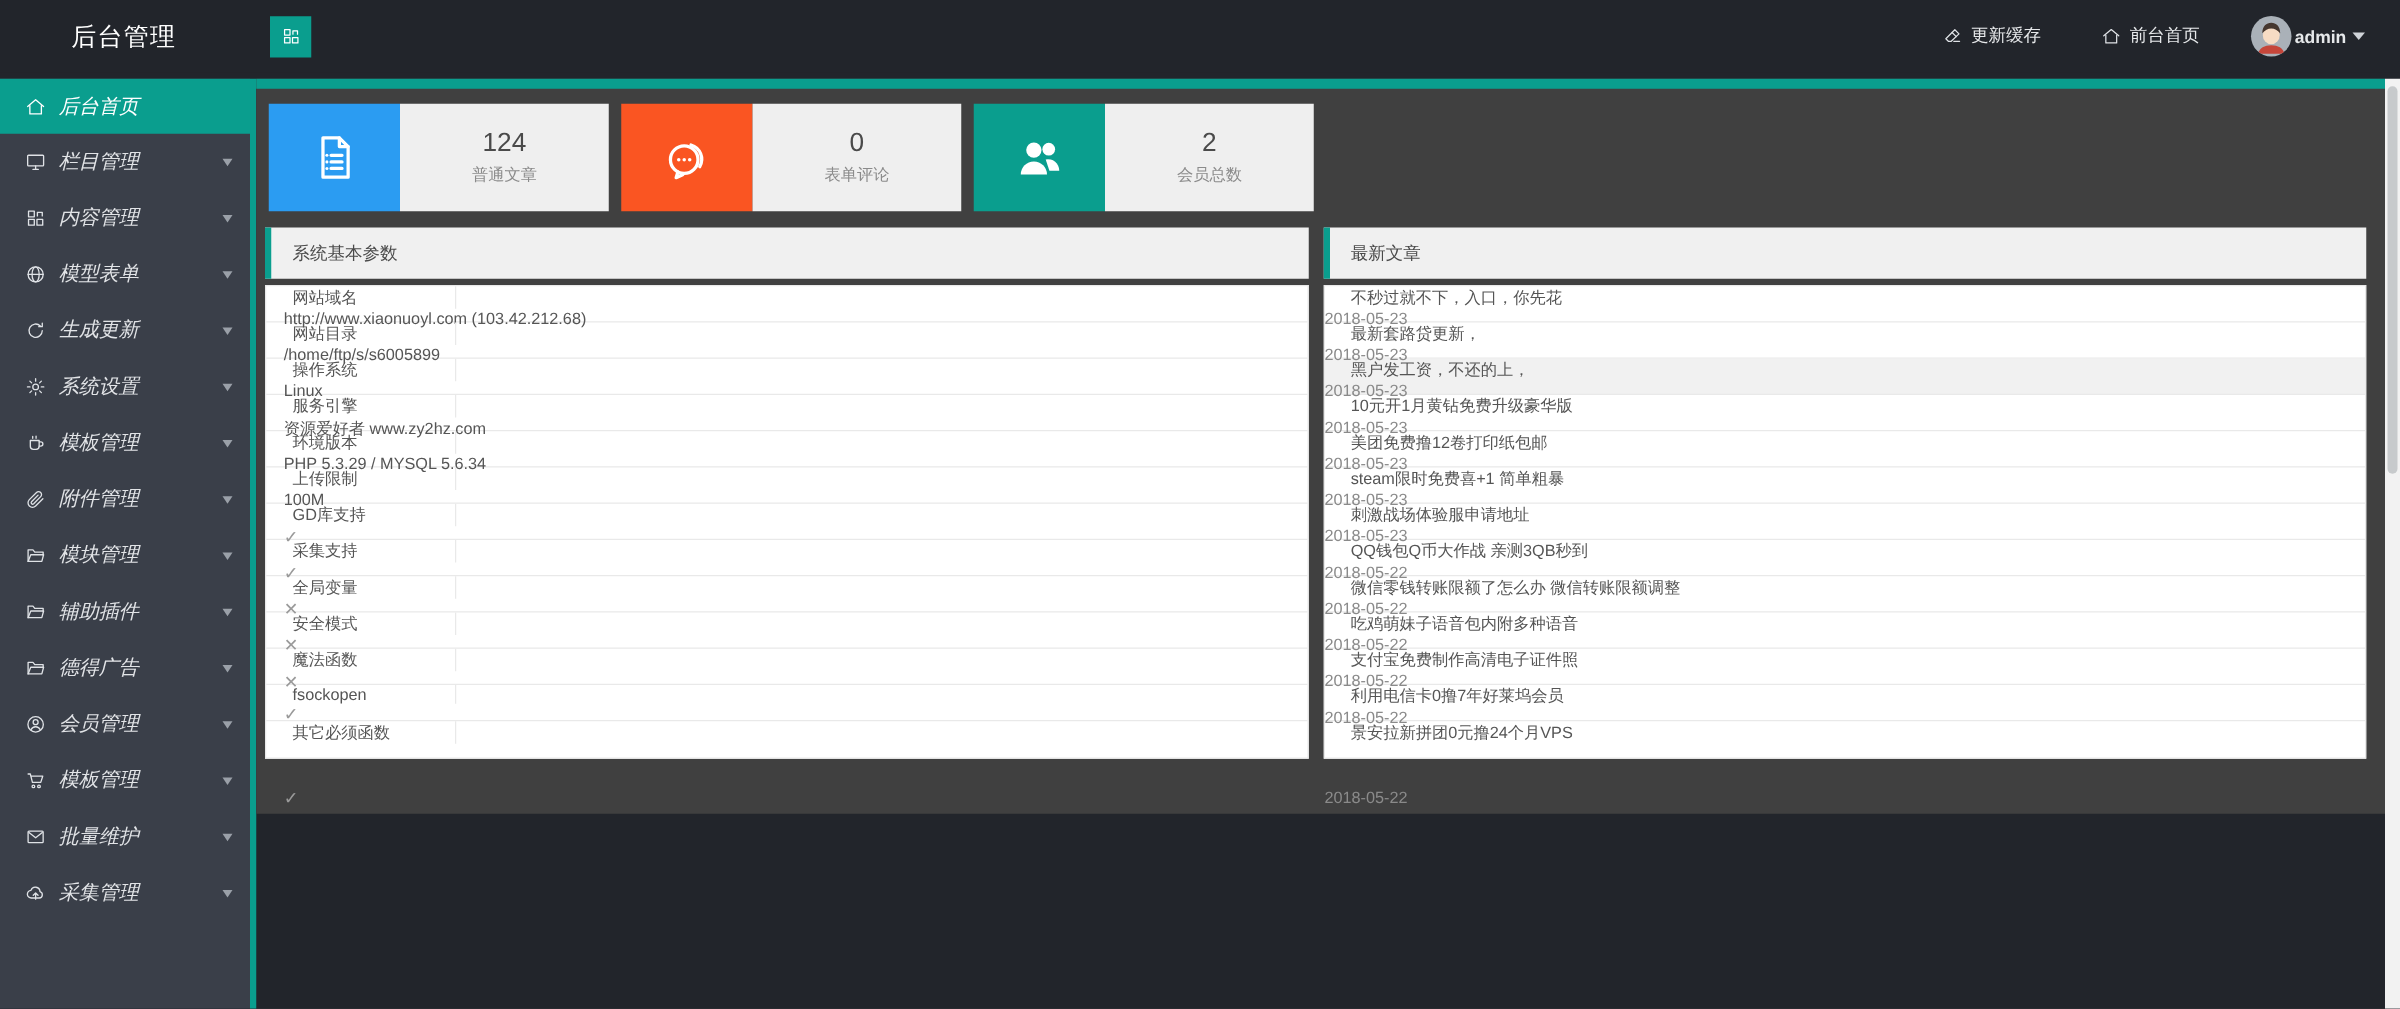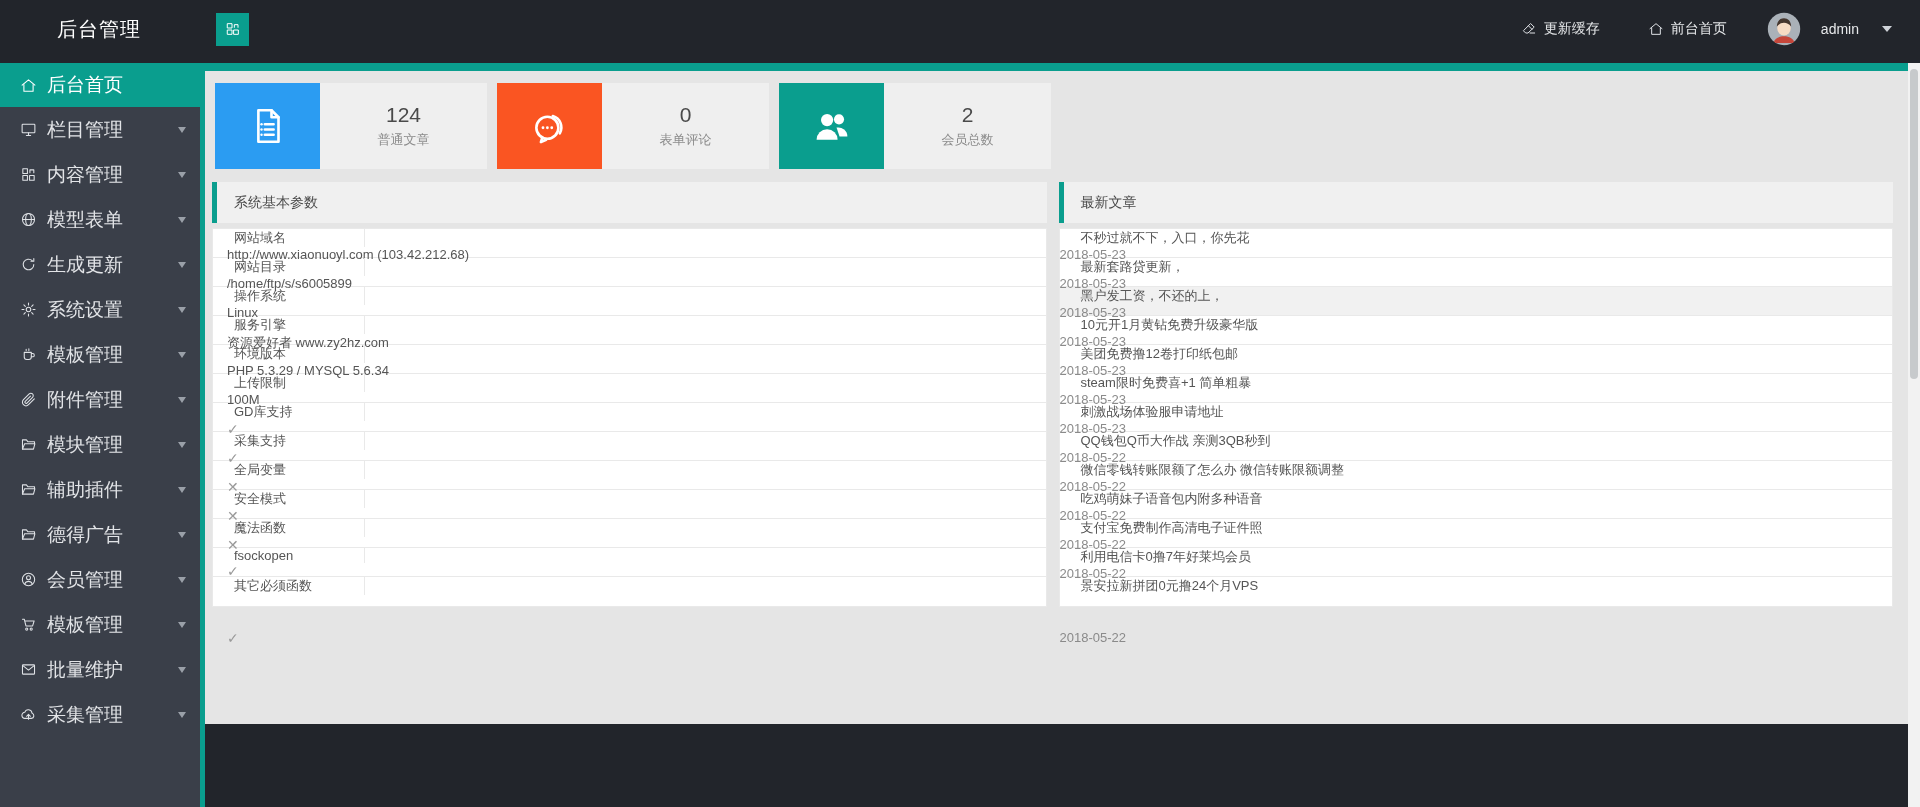--- a/index.html
+++ b/index.html
@@ -17,37 +17,37 @@
   svg{display:block;}
 
   
   #header{position:absolute;top:0;left:0;right:0;height:58px;background:var(--header-bg);display:flex;align-items:center;}
   .brand{color:#ffffff;font-size:20px;padding-left:57px;width:216px;letter-spacing:1px;flex:none;}
   .toggle{width:33px;height:33px;border:none;background:var(--teal);color:#fff;display:flex;align-items:center;justify-content:center;cursor:pointer;flex:none;}
   .toggle-g{width:16px;height:16px;display:block;}
   .header-right{margin-left:auto;display:flex;align-items:center;color:#e6e8ea;font-size:14px;padding-right:28px;}
   .h-action{display:flex;align-items:center;gap:7px;margin-left:48px;cursor:pointer;}
   .h-icon{width:16px;height:16px;display:block;color:#dfe2e6;}
-  .h-user{display:flex;align-items:center;gap:20px;margin-left:40px;cursor:pointer;}
+  .h-user{display:flex;align-items:center;gap:2px;margin-left:40px;cursor:pointer;font-weight:bold;}
   .avatar{width:34px;height:34px;border-radius:50%;overflow:hidden;display:block;flex:none;}
   .caret{width:0;height:0;border-left:5px solid transparent;border-right:5px solid transparent;border-top:6px solid #cfd3d8;margin-left:3px;}
 
   
   #sidebar{position:absolute;top:63px;left:0;bottom:0;width:200px;background:var(--side-bg);}
-  .side-item{height:45px;display:flex;align-items:center;padding:0 14px 0 20px;color:#e2e4e7;font-size:19px;cursor:pointer;}
+  .side-item{height:45px;display:flex;align-items:center;padding:0 14px 0 20px;color:#e2e4e7;font-size:16px;cursor:pointer;font-style:italic;}
   .side-item.active{height:44px;background:var(--teal);color:#ffffff;}
   .side-icon{width:17px;height:17px;margin-right:10px;flex:none;color:#dfe2e6;}
   .side-item.active .side-icon{color:#fff;}
   .side-label{flex:1;}
   .side-caret{width:0;height:0;border-left:4.5px solid transparent;border-right:4.5px solid transparent;border-top:6px solid #9aa0a8;}
 
   #divider{position:absolute;left:200px;top:63px;bottom:0;width:5px;background:var(--teal);}
 
   
-  #content{position:absolute;left:205px;top:63px;right:12px;height:661px;background:#e5e5e5;border-top:8px solid var(--teal);}
+  #content{position:absolute;left:205px;top:63px;right:12px;height:588px;background:#404040;border-top:8px solid var(--teal);}
   #scrollbar{position:absolute;right:0;top:63px;bottom:0;width:12px;background:#f2f2f2;}
   #scroll-thumb{position:absolute;left:2px;top:6px;width:8px;height:310px;border-radius:4px;background:#c7cacc;}
 
   .cards{display:flex;gap:10px;margin:12px 0 0 10px;}
   .card{width:272px;height:86px;display:flex;cursor:pointer;}
   .card-icon{width:105px;flex:none;display:flex;align-items:center;justify-content:center;color:#ffffff;}
   .card-icon-g{width:42px;height:42px;display:block;}
   .card-body{flex:1;background:#efefef;display:flex;flex-direction:column;align-items:center;justify-content:center;gap:4px;}
   .card-value{font-size:21px;color:#4a4a4a;}
   .card-label{font-size:13px;color:#8b8b8b;}

